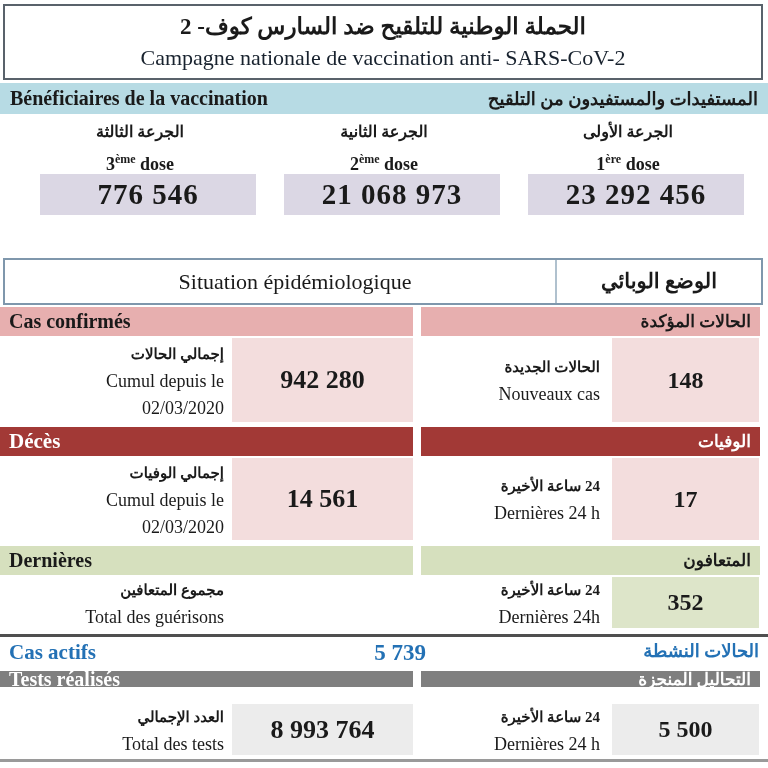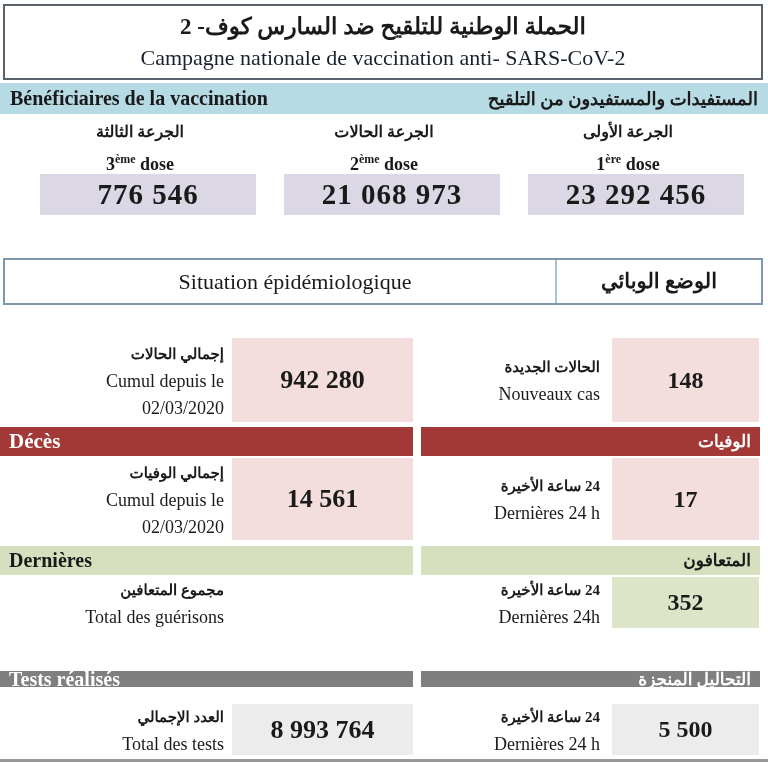--- a/index.html
+++ b/index.html
@@ -96,37 +96,45 @@
     <span class="bb-ar" dir="rtl">المستفيدات والمستفيدون من التلقيح</span>
   </div>
 
   <div class="doses">
     <div class="dose-col">
       <div class="dose-ar" dir="rtl">الجرعة الثالثة</div>
       <div class="dose-fr"><span>3</span><sup>ème</sup>&nbsp;<span>dose</span></div>
       <div class="dose-value">776 546</div>
     </div>
     <div class="dose-col">
-      <div class="dose-ar" dir="rtl">الجرعة الحالات</div>
+      <div class="dose-ar" dir="rtl">الجرعة الثانية</div>
       <div class="dose-fr"><span>2</span><sup>ème</sup>&nbsp;<span>dose</span></div>
       <div class="dose-value">21 068 973</div>
     </div>
     <div class="dose-col">
       <div class="dose-ar" dir="rtl">الجرعة الأولى</div>
       <div class="dose-fr"><span>1</span><sup>ère</sup>&nbsp;<span>dose</span></div>
       <div class="dose-value">23 292 456</div>
     </div>
   </div>
 
   <div class="situation-box">
     <div class="sit-fr">Situation épidémiologique</div>
     <div class="sit-divider"></div>
     <div class="sit-ar" dir="rtl">الوضع الوبائي</div>
   </div>
 
+  <div class="bar bar-confirmed" style="top:307px;">
+    <div class="seg-l">
+        <span class="fr">Cas confirmés</span>
+      </div>
+    <div class="seg-r">
+        <span class="ar" dir="rtl">الحالات المؤكدة</span>
+      </div>
+  </div>
   <div class="row" style="top:336px;height:90px;">
     <div class="lbl-l">
       <div class="lbl-ar" dir="rtl">إجمالي الحالات</div>
       <div class="lbl-fr">Cumul depuis le</div>
       <div class="lbl-fr">02/03/2020</div>
     </div>
     <div class="val-l pinkbox">942 280</div>
     <div class="lbl-r">
       <div class="lbl-ar" dir="rtl">الحالات الجديدة</div>
       <div class="lbl-fr">Nouveaux cas</div>
@@ -169,20 +177,25 @@
       <div class="lbl-ar" dir="rtl">مجموع المتعافين</div>
       <div class="lbl-fr">Total des guérisons</div>
     </div>
     <div class="lbl-r">
       <div class="lbl-ar" dir="rtl">24 ساعة الأخيرة</div>
       <div class="lbl-fr">Dernières 24h</div>
     </div>
     <div class="val-r greenbox">352</div>
   </div>
 
+  <div class="active-row">
+    <span class="a-fr">Cas actifs</span>
+    <span class="a-val">5 739</span>
+    <span class="a-ar" dir="rtl">الحالات النشطة</span>
+  </div>
 
   <div class="bar bar-tests" style="top:671px;height:16px;">
     <div class="seg-l">
         <span class="fr">Tests réalisés</span>
       </div>
     <div class="seg-r">
         <span class="ar" dir="rtl">التحاليل المنجزة</span>
       </div>
   </div>
   <div class="row" style="top:702px;height:57px;">

